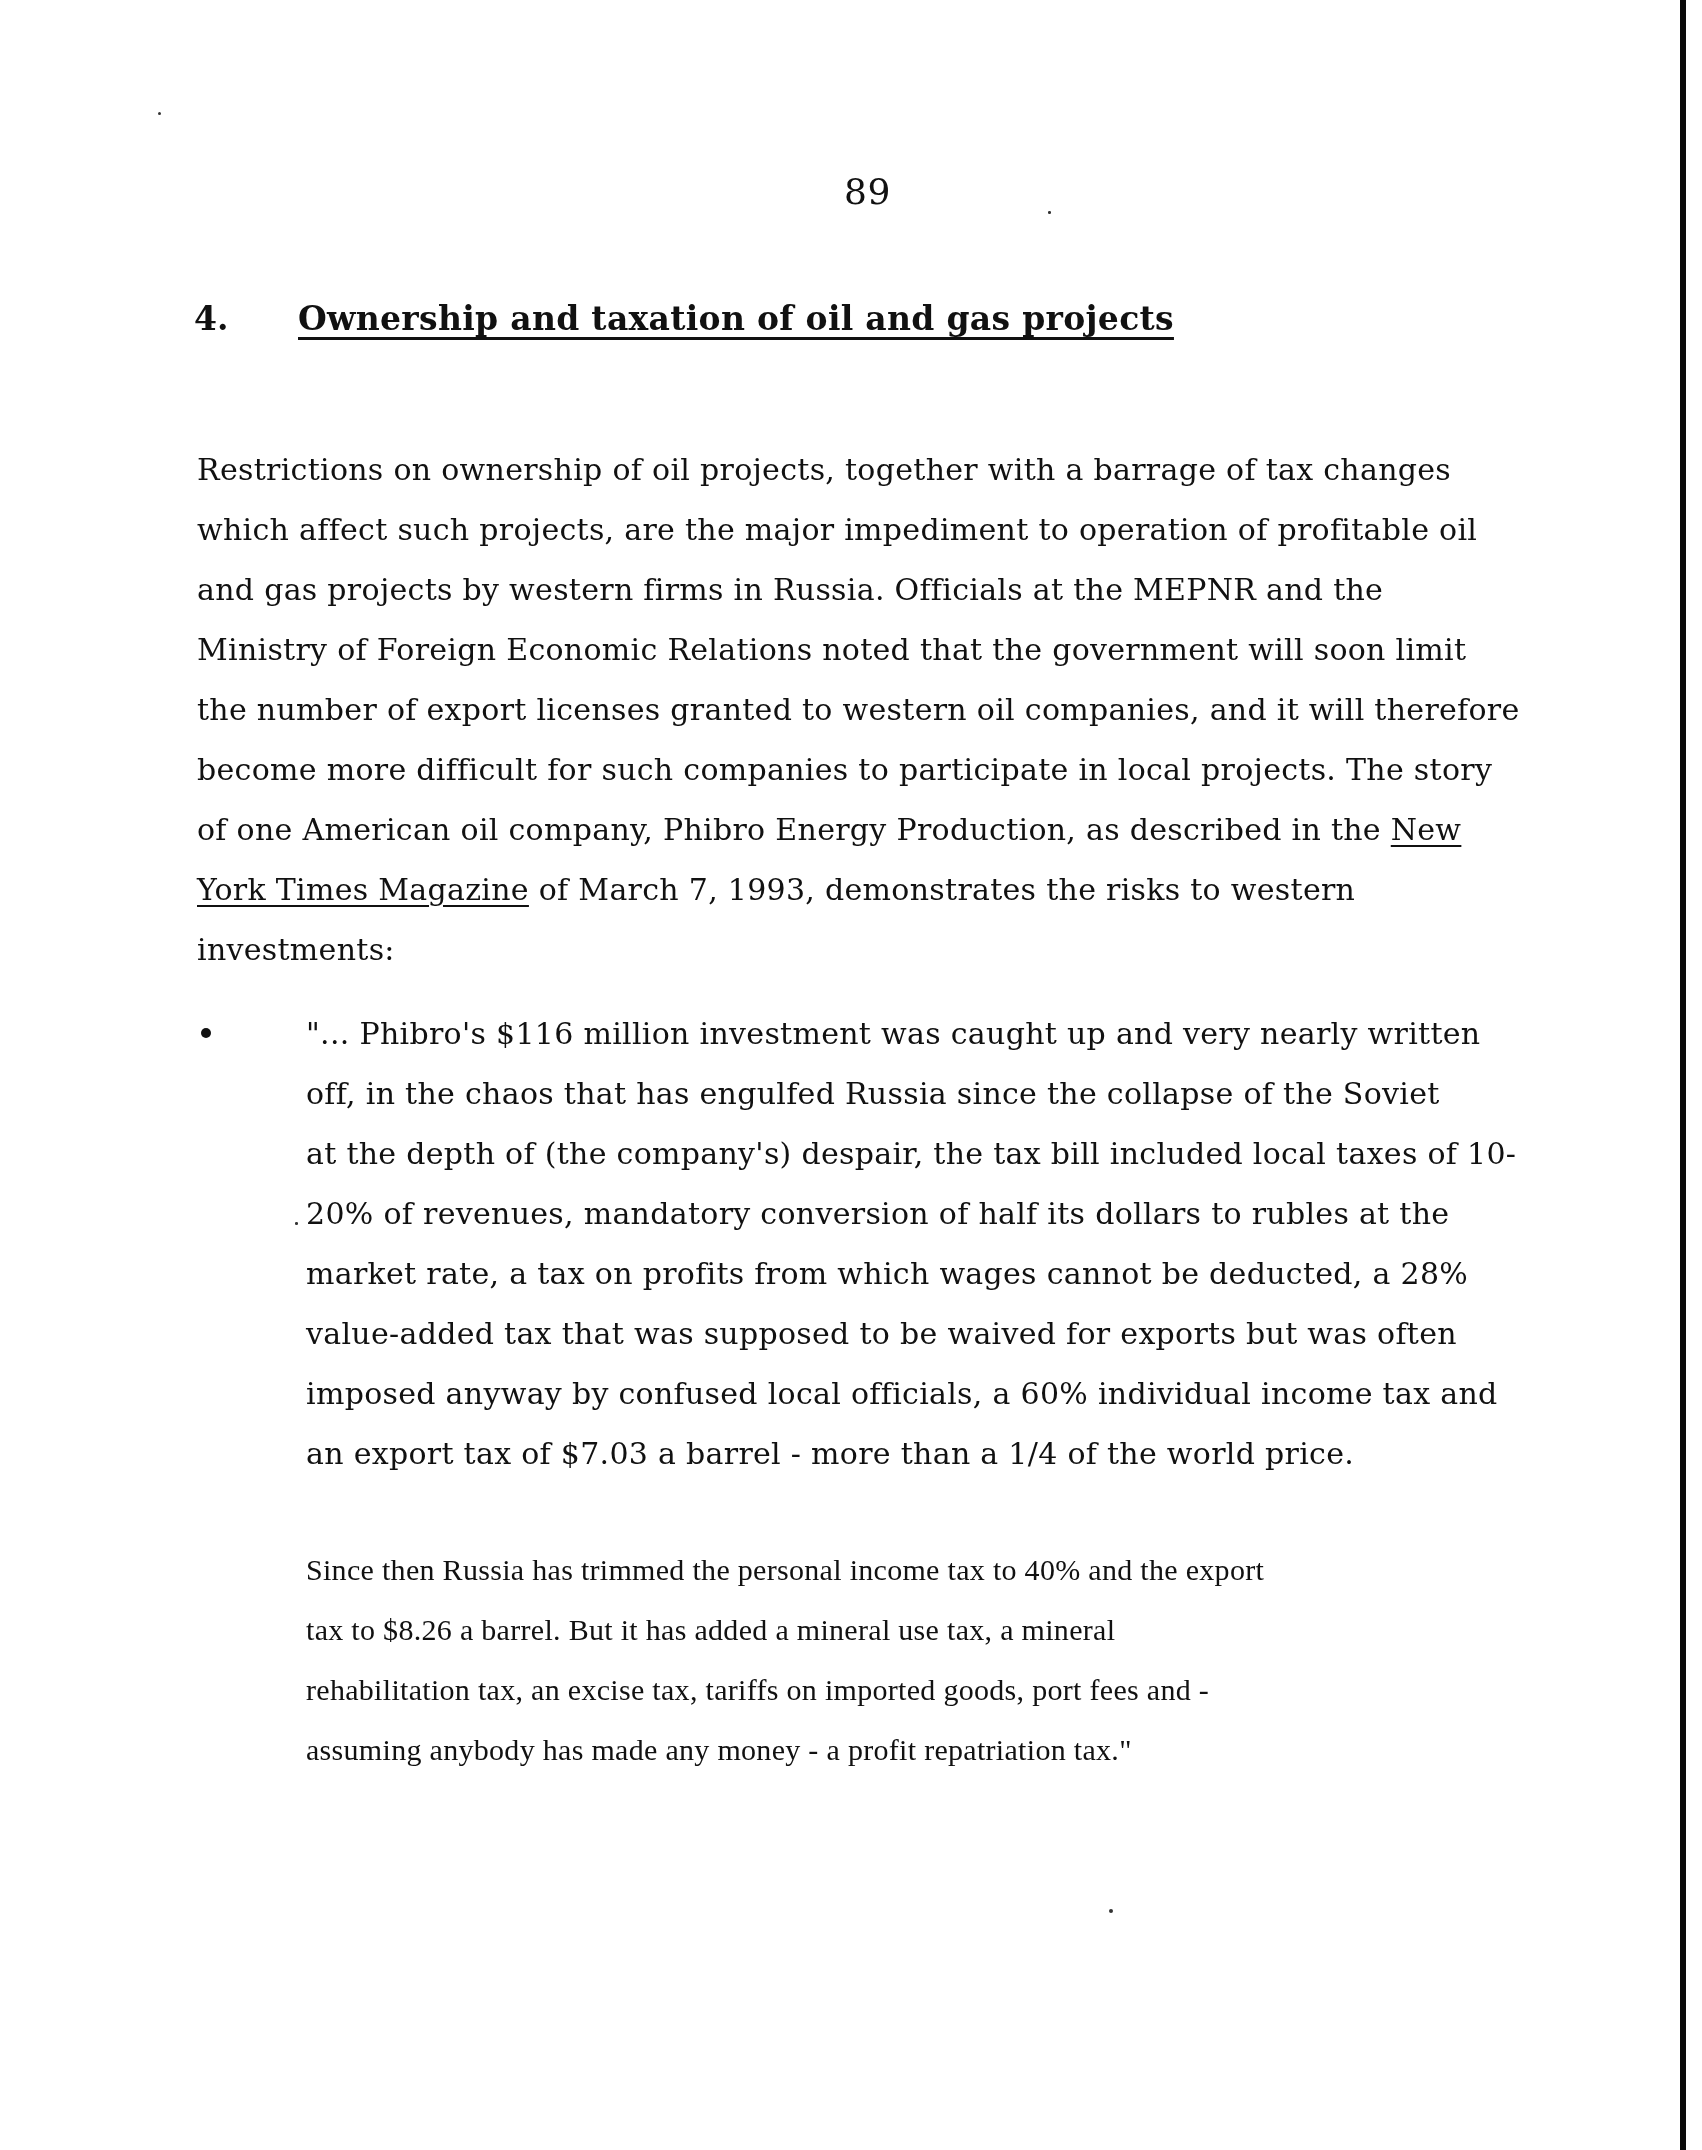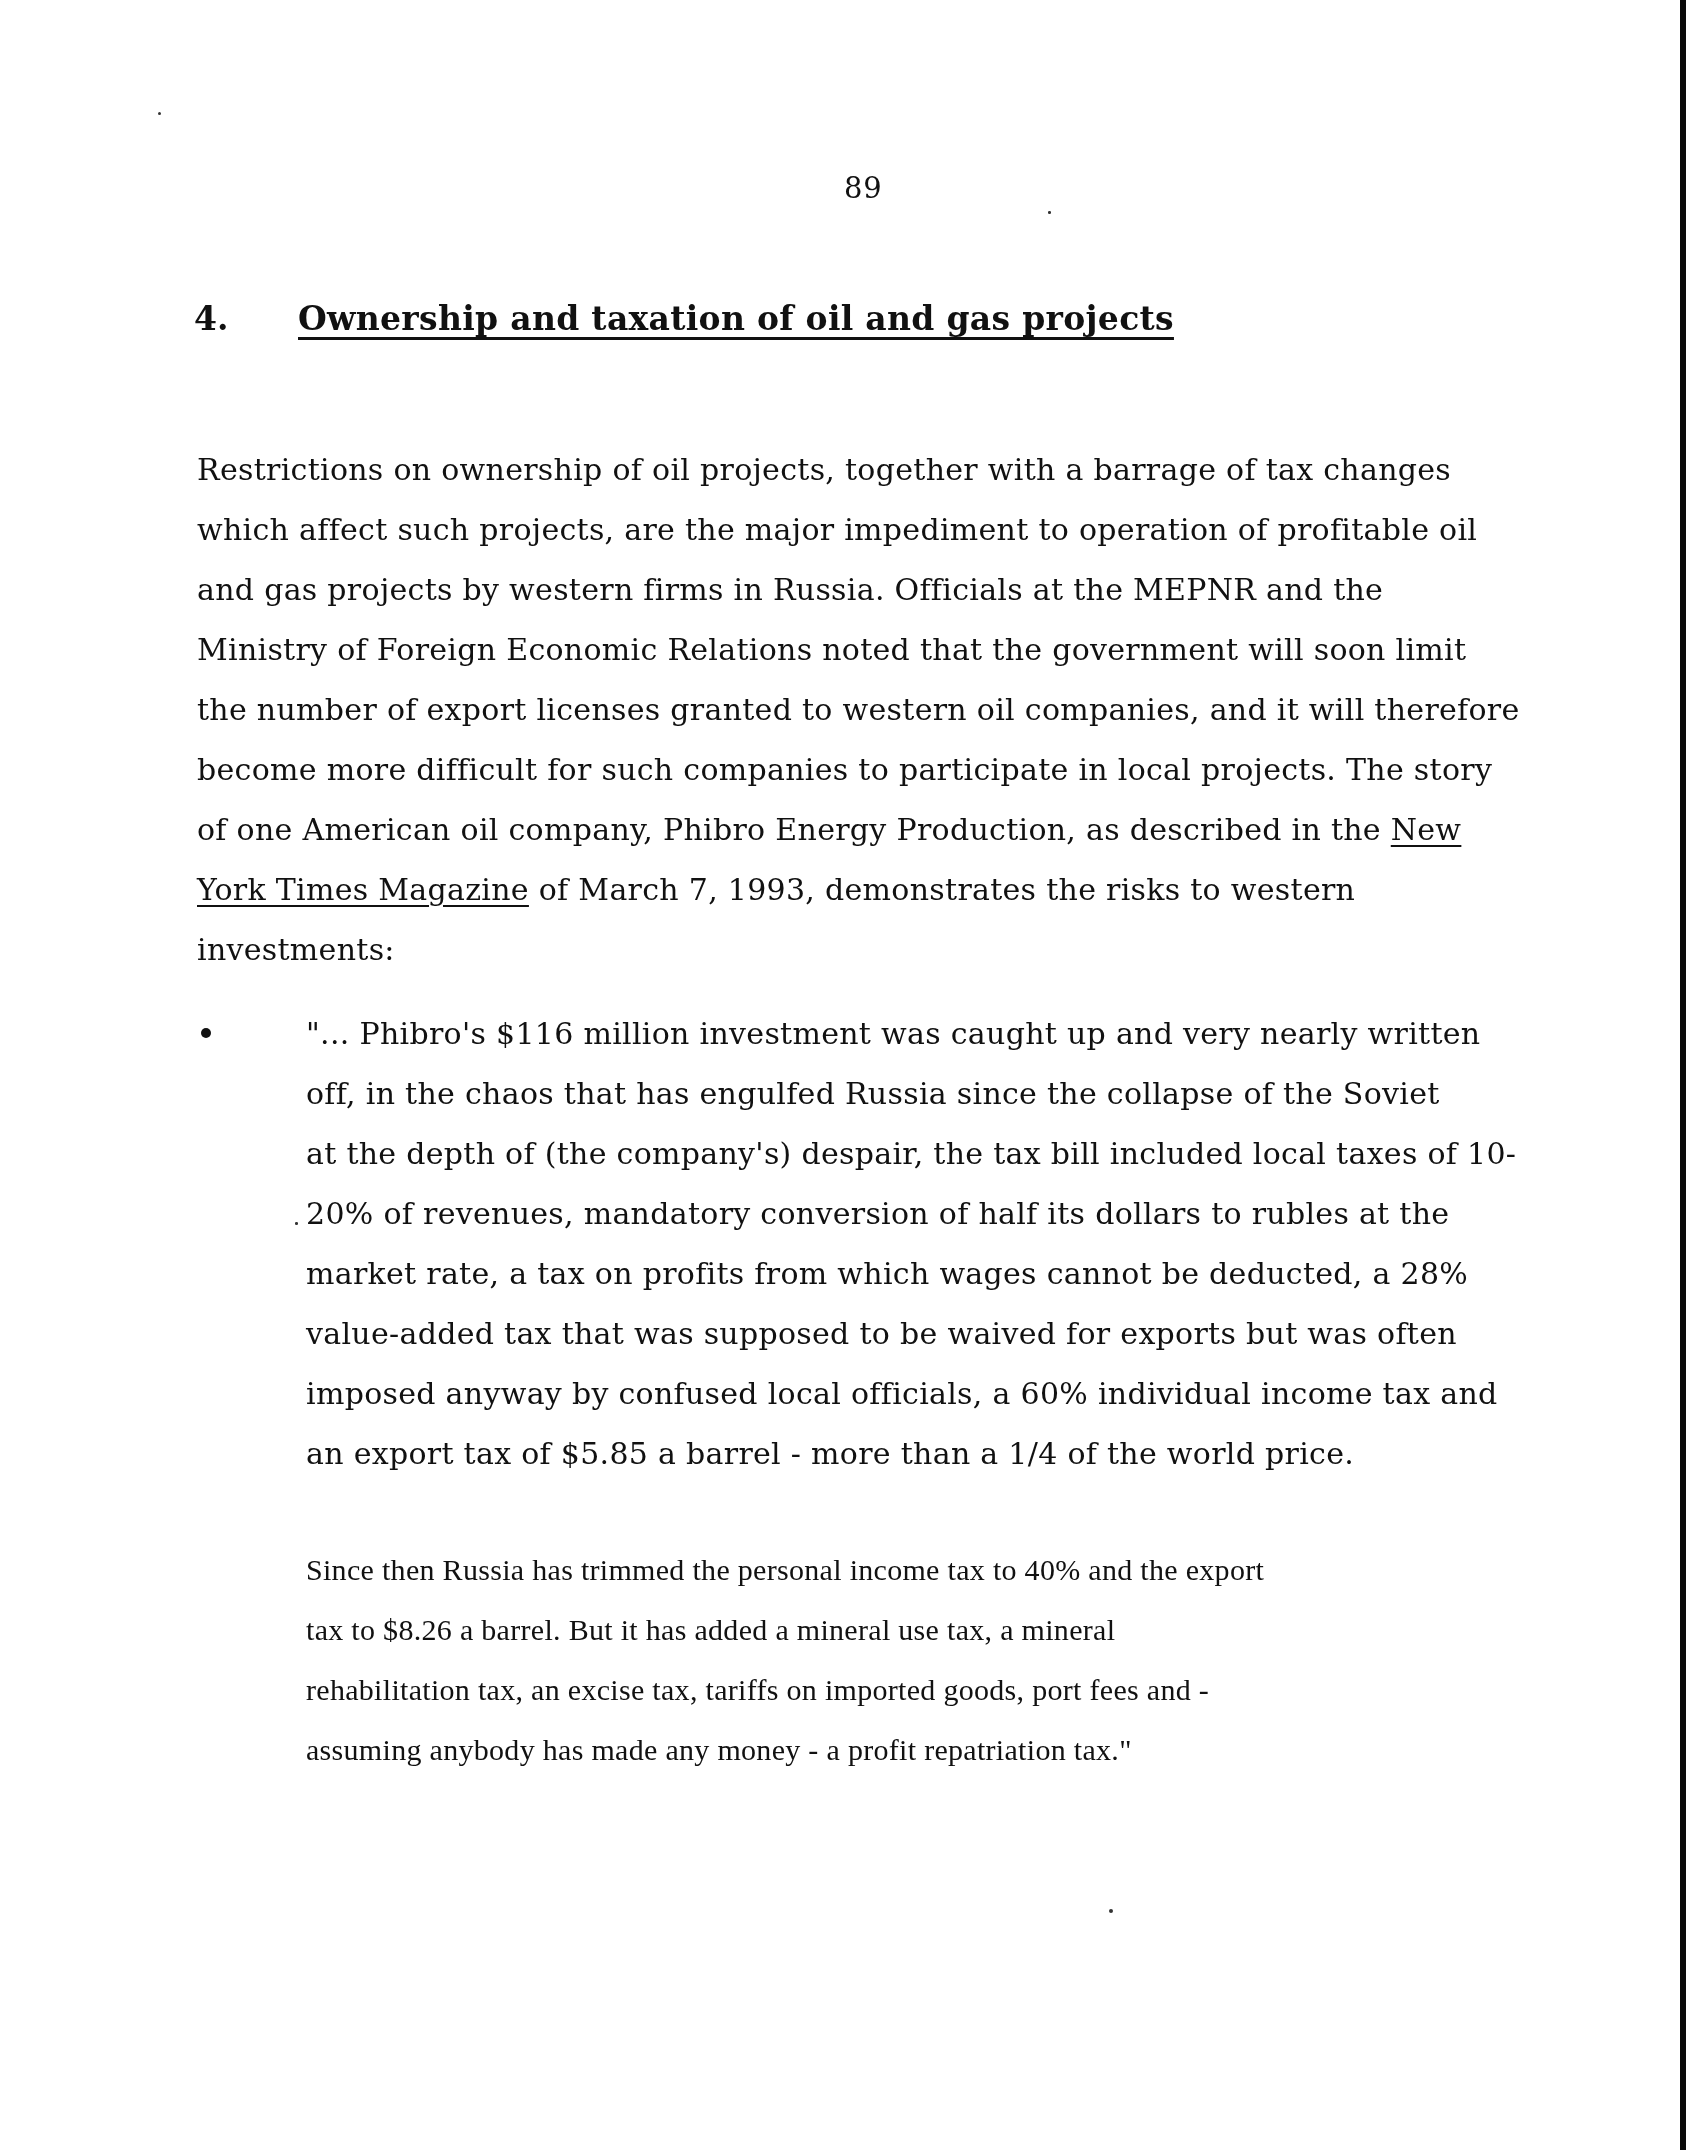--- a/index.html
+++ b/index.html
@@ -26,21 +26,21 @@
       left: 1680px;
       top: 0;
       width: 6px;
       height: 2151px;
       background: #0a0a0a;
     }
     .page-number {
       position: absolute;
       left: 844px;
       top: 174px;
-      font-size: 29px;
+      font-size: 36px;
       line-height: 1;
       letter-spacing: 0.7px;
     }
     .heading {
       position: absolute;
       left: 194px;
       top: 299px;
       font-size: 33px;
       font-weight: bold;
       line-height: 1.2;
@@ -135,21 +135,21 @@
   <div class="bullet-dot"></div>
 
   <div class="para quote1">
     <p class="line">"... Phibro's $116 million investment was caught up and very nearly written</p>
     <p class="line">off, in the chaos that has engulfed Russia since the collapse of the Soviet</p>
     <p class="line">at the depth of (the company's) despair, the tax bill included local taxes of 10-</p>
     <p class="line">20% of revenues, mandatory conversion of half its dollars to rubles at the</p>
     <p class="line">market rate, a tax on profits from which wages cannot be deducted, a 28%</p>
     <p class="line">value-added tax that was supposed to be waived for exports but was often</p>
     <p class="line">imposed anyway by confused local officials, a 60% individual income tax and</p>
-    <p class="line">an export tax of $5.85 a barrel - more than a 1/4 of the world price.</p>
+    <p class="line">an export tax of $7.03 a barrel - more than a 1/4 of the world price.</p>
   </div>
 
   <div class="para quote2">
     <p class="line">Since then Russia has trimmed the personal income tax to 40% and the export</p>
     <p class="line">tax to $8.26 a barrel.  But it has added a mineral use tax, a mineral</p>
     <p class="line">rehabilitation tax, an excise tax, tariffs on imported goods, port fees and -</p>
     <p class="line">assuming anybody has made any money - a profit repatriation tax."</p>
   </div>
 
 </div>

